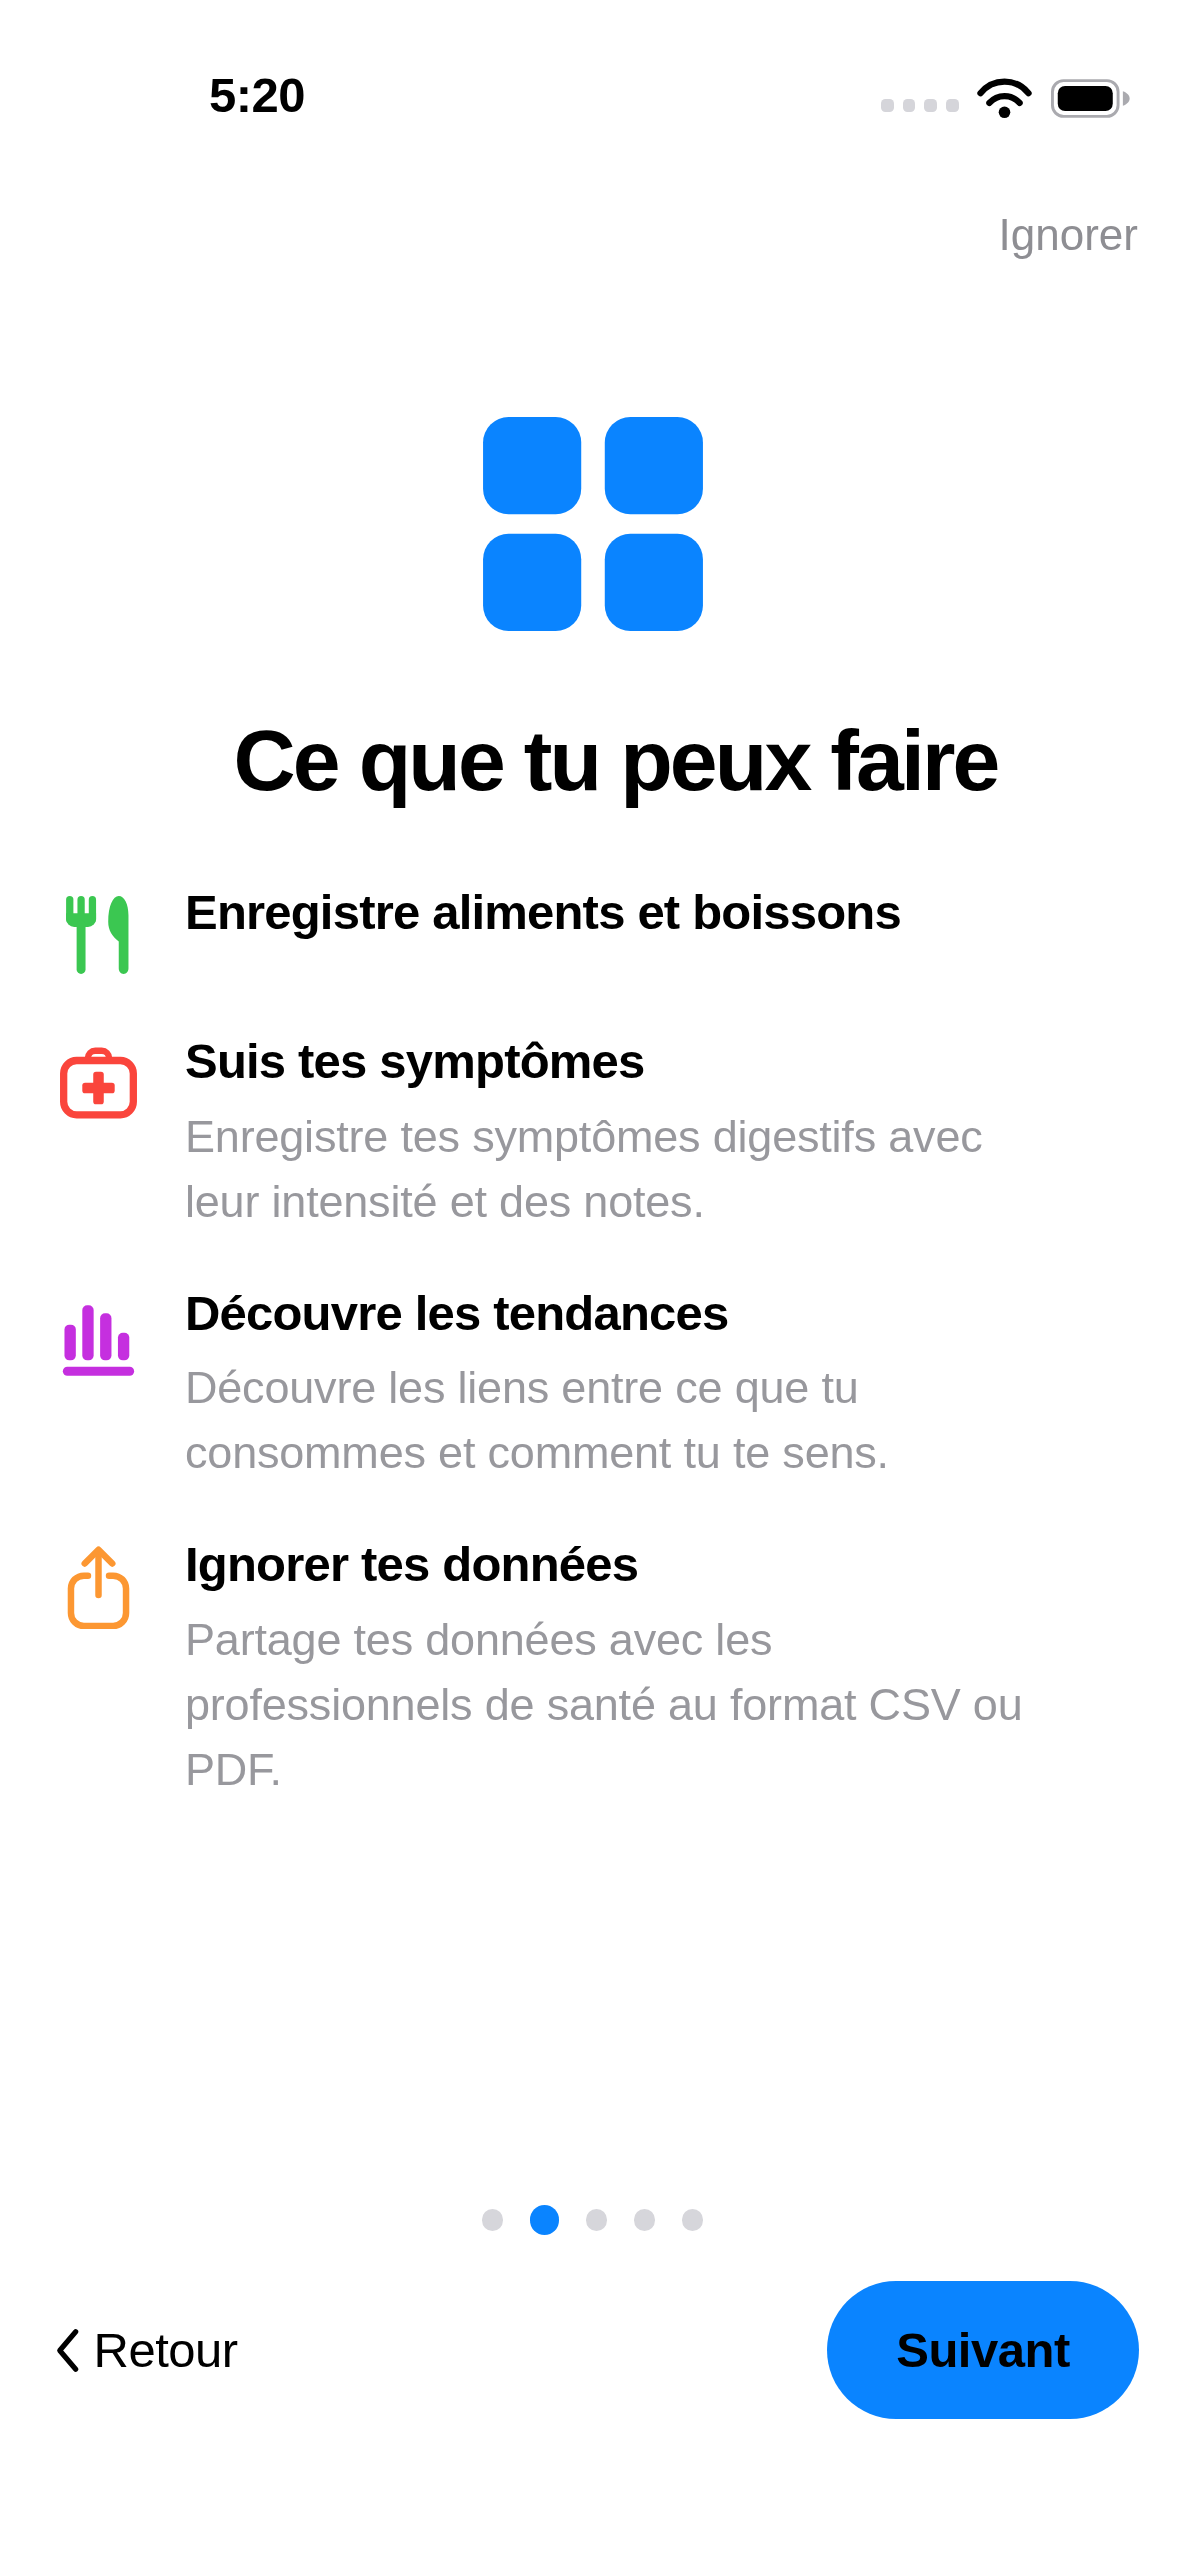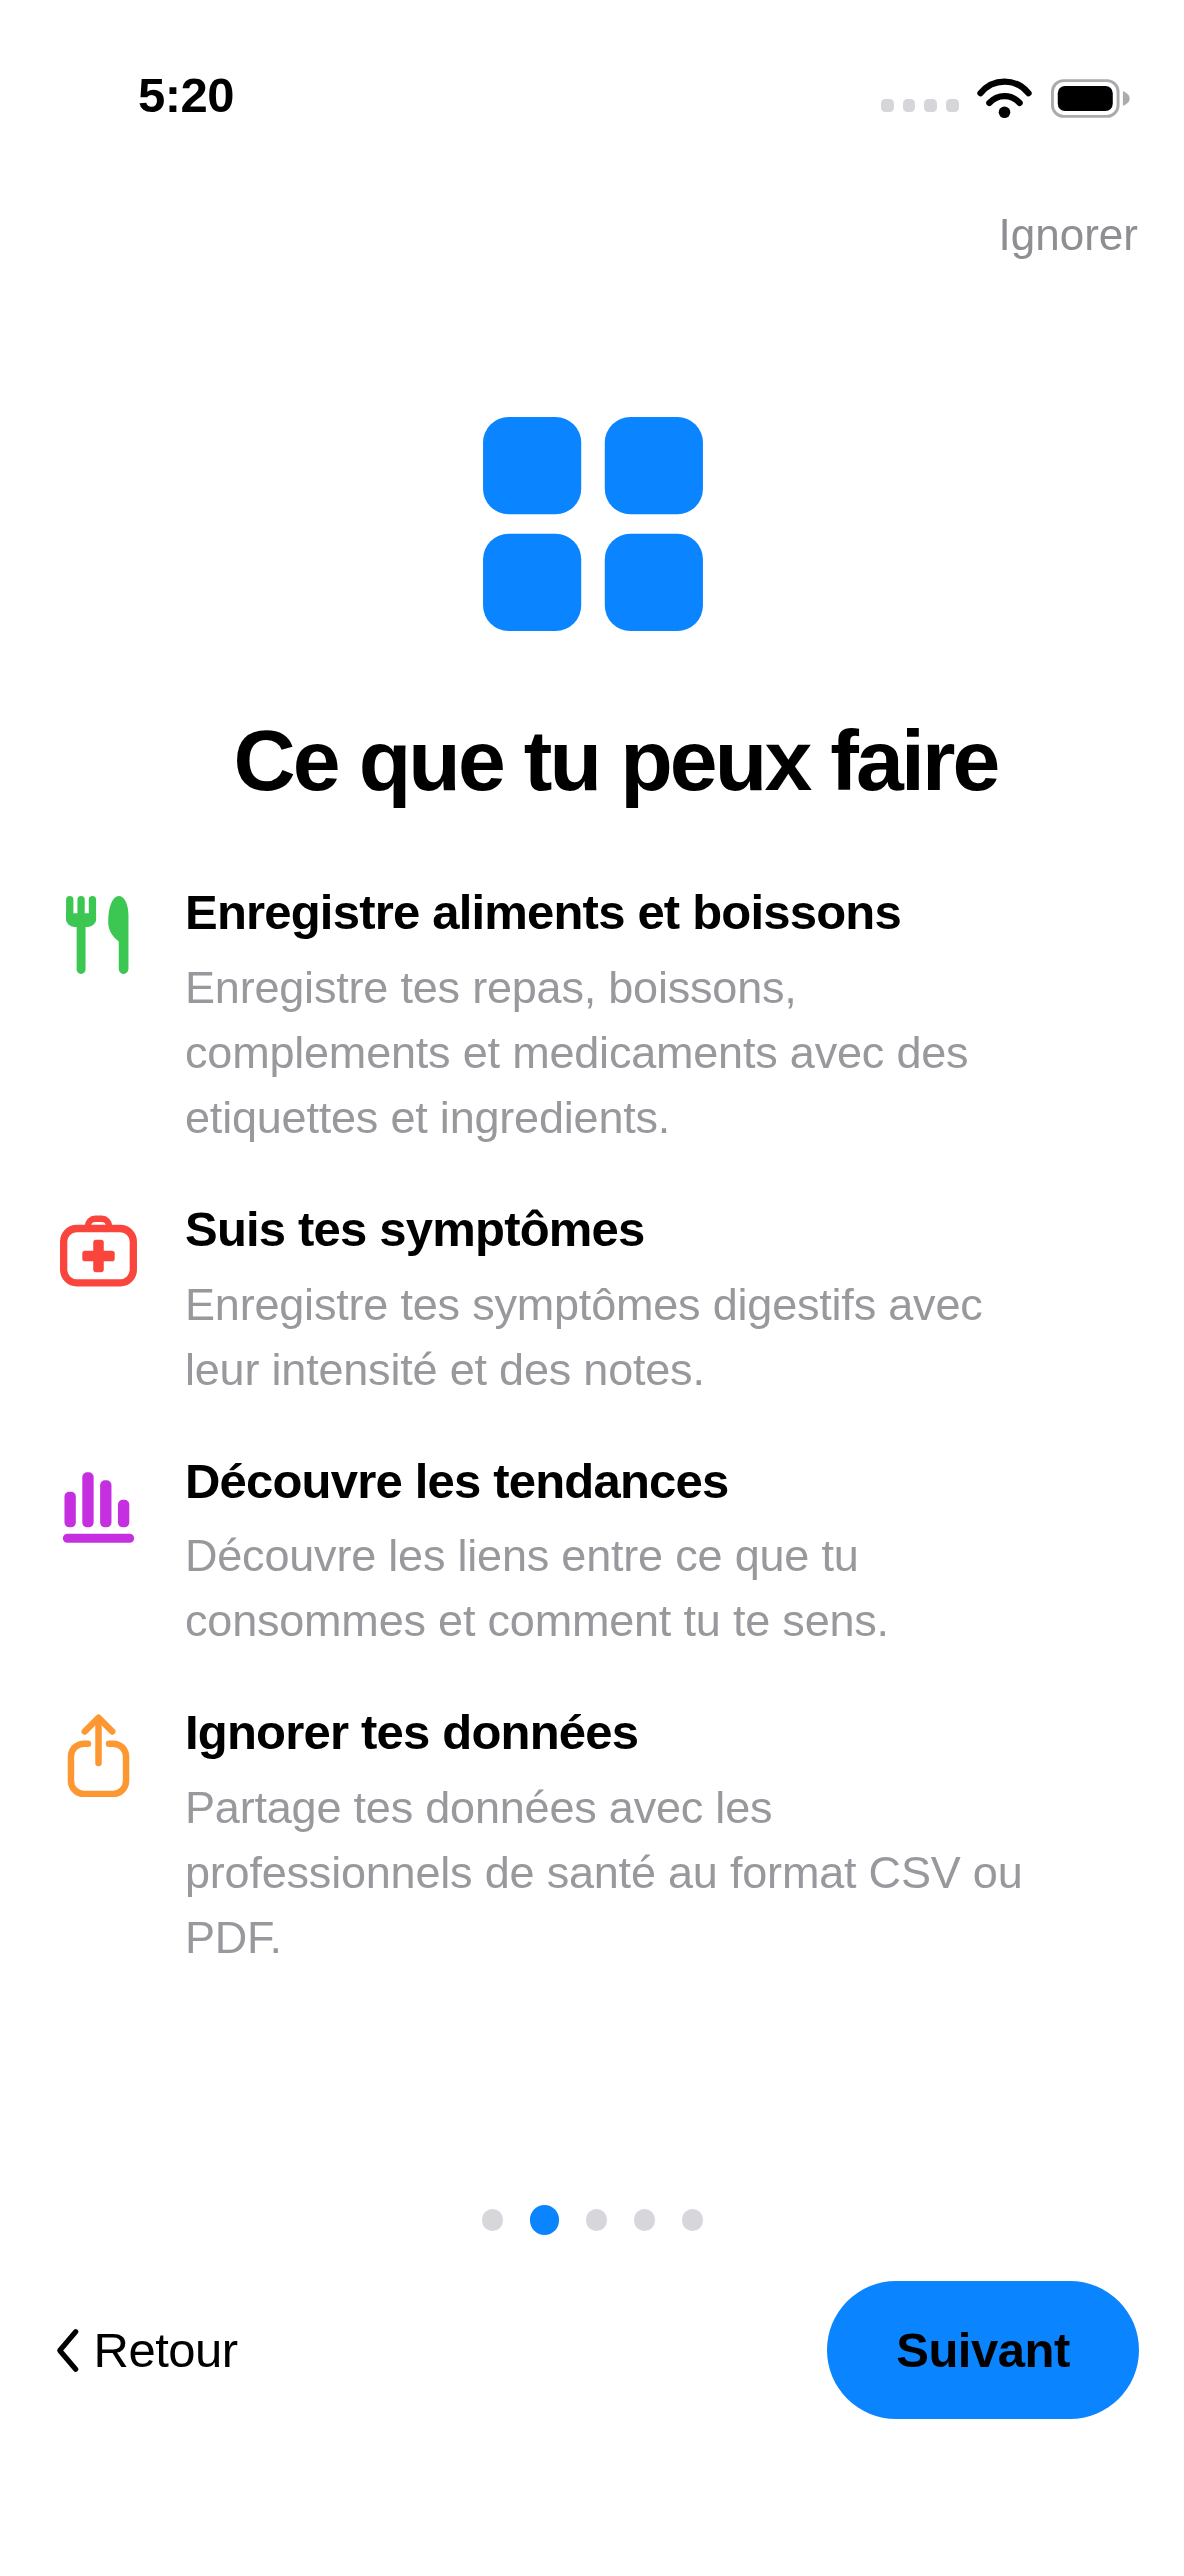--- a/index.html
+++ b/index.html
@@ -23,21 +23,21 @@
     position:relative;
     width:1185px;
     height:2576px;
     background:#ffffff;
     overflow:hidden;
   }
 
   
   .status-time{
     position:absolute;top:67px;left:138px;width:167px;
-    text-align:left;
+    text-align:right;
     font-size:49px;font-weight:700;letter-spacing:-0.5px;color:#000;
   }
   .status-icons{
     position:absolute;top:73px;right:51px;
     display:flex;align-items:center;gap:17.7px;height:51px;
   }
   .cell-dots{display:flex;align-items:center;gap:8.8px;margin-top:13.8px;}
   .cell-dot{width:12.8px;height:12.8px;border-radius:4.4px;background:#D5D5DA;}
   .wifi-svg{width:57px;height:45px;display:block;color:#000;}
   .battery-svg{width:83px;height:39px;display:block;}
@@ -171,23 +171,20 @@
             <rect x="24" y="2" width="9" height="33" rx="4.5"></rect>
             <rect x="38" y="2" width="9" height="33" rx="4.5"></rect>
             <path d="M10 23 h37 v7 a10 10 0 0 1 -10 10 h-17 a10 10 0 0 1 -10 -10 Z"></path>
             <rect x="23" y="32" width="11" height="66" rx="5.5"></rect>
             <path d="M62 34 C62 14 68 2 75 2 C82 2 87 12 87 26 L87 91 C87 95 84.5 98 81 98 C77.5 98 75 95 75 91 L75 58 C67 52 62 44 62 34 Z"></path>
           </g>
         </svg>
       </div>
       <div class="feature-body">
         <div class="feature-title">Enregistre aliments et boissons</div>
-        <div class="feature-desc">Enregistre tes repas, boissons,
-complements et medicaments avec des
-etiquettes et ingredients.</div>
       </div>
     </div>
 
     <div class="feature-row">
       <div class="feature-icon c-red">
         <svg viewBox="0 0 100 100">
           <path d="M37 21 v-3 a9 9 0 0 1 9 -9 h8 a9 9 0 0 1 9 9 v3" fill="none" stroke="currentColor" stroke-width="8" stroke-linecap="round"></path>
           <rect x="7" y="21" width="86" height="67" rx="16" fill="none" stroke="currentColor" stroke-width="9"></rect>
           <g fill="currentColor">
             <rect x="43.5" y="35" width="13" height="40" rx="3.5"></rect>

